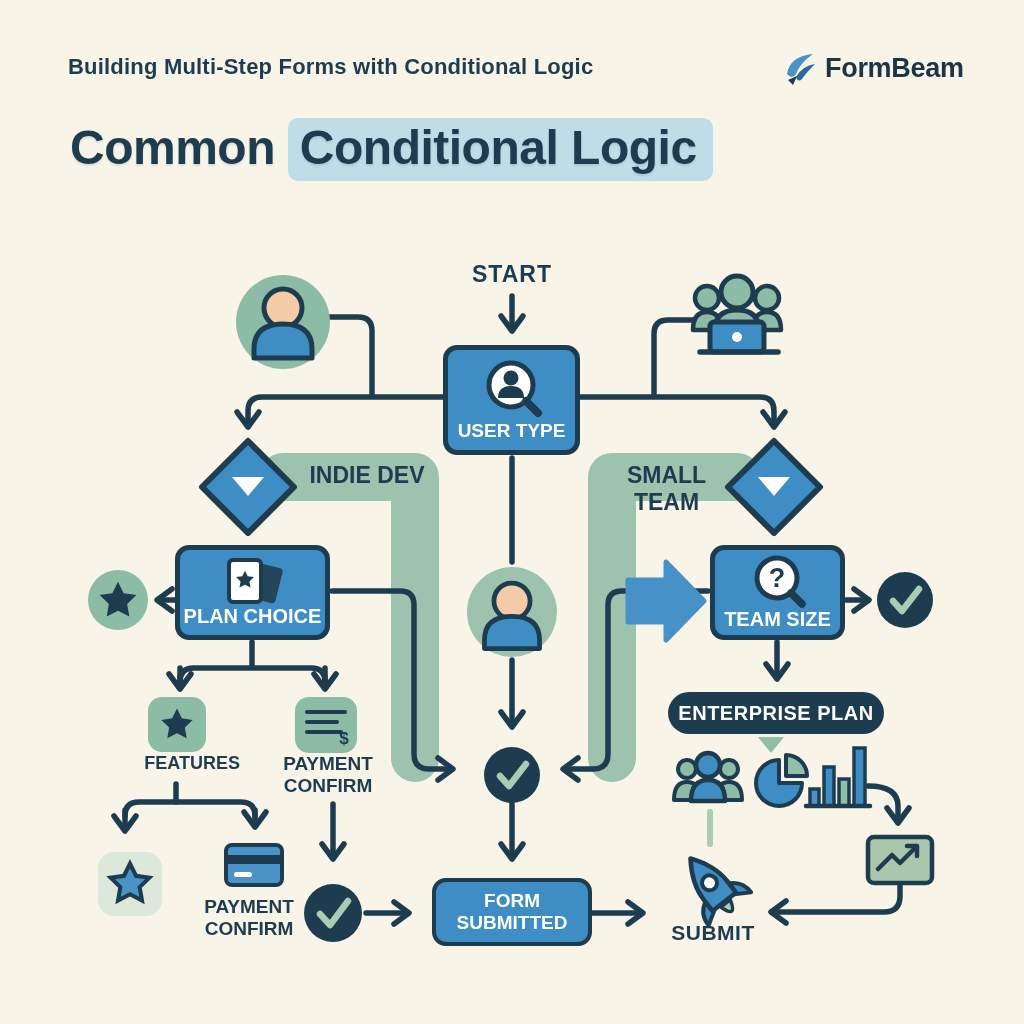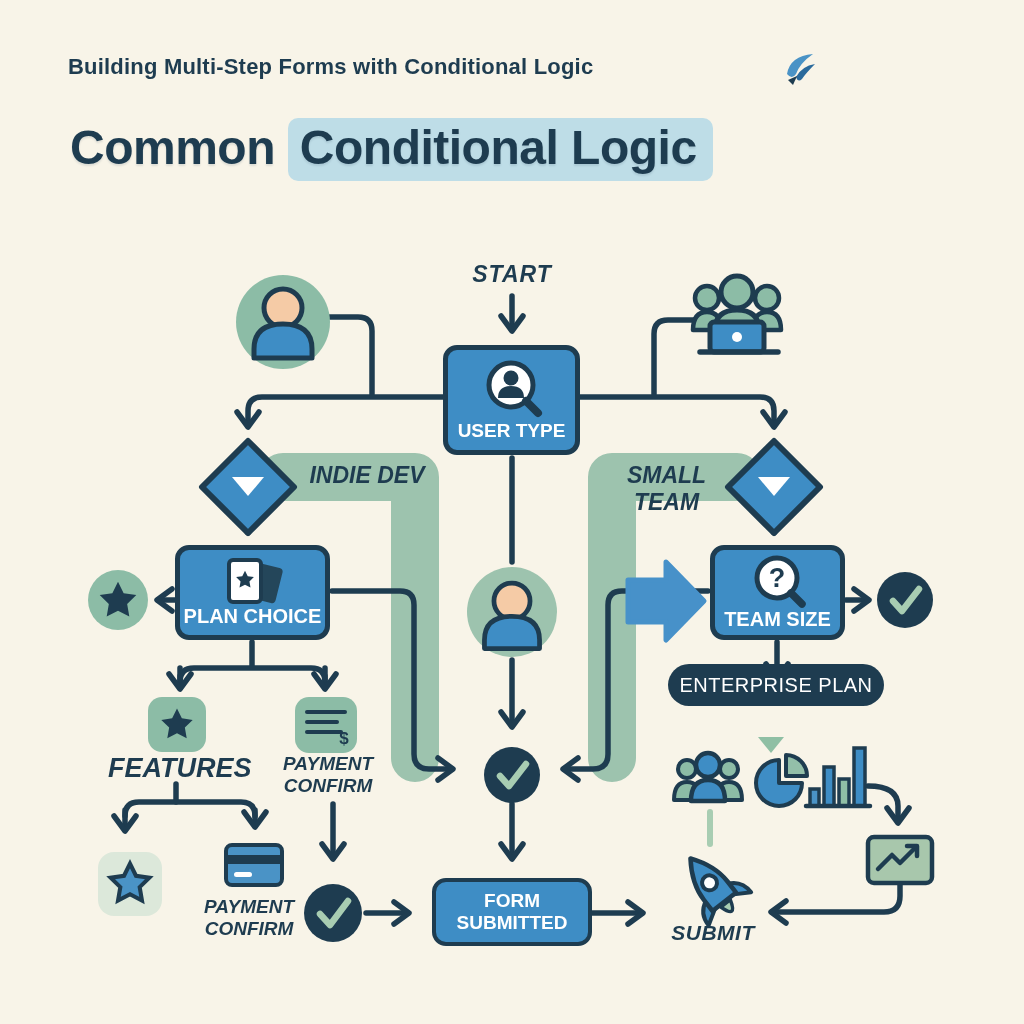--- a/index.html
+++ b/index.html
@@ -8,39 +8,39 @@
   .abs{position:absolute;box-sizing:border-box;}
   .ink{color:#1e3c50;}
   
   .eyebrow{left:68px;top:54px;font-size:22px;font-weight:700;letter-spacing:.2px;}
   .title{left:70px;top:92px;font-size:48px;font-weight:800;line-height:62px;
          color:#1e3c50;letter-spacing:-.5px;text-shadow:0 2px 2px rgba(30,60,80,.12);margin-top:25px;}
   .hl{background:#bedde7;border-radius:10px;padding:3px 16px 7px 12px;}
   .brand{left:782px;top:50px;display:flex;align-items:center;gap:7px;}
   .brand-name{font-size:27px;font-weight:800;color:#1c3546;letter-spacing:-.3px;}
   
-  .lbl{color:#1e3c50;font-weight:800;text-align:center;font-style:italic;}
+  .lbl{color:#1e3c50;font-weight:800;text-align:center;}
   .start{left:452px;top:261px;width:120px;font-size:23px;letter-spacing:1px;}
   .indie{left:302px;top:462px;width:130px;font-size:23px;}
   .smallteam{left:594px;top:462px;width:145px;font-size:23px;}
-  .features{left:108px;top:753px;width:132px;font-size:27px;text-align:right;}
+  .features{left:108px;top:753px;width:132px;font-size:18px;text-align:right;}
   .pay1{left:268px;top:753px;width:120px;font-size:19px;line-height:1.16;}
   .pay2{left:190px;top:896px;width:118px;font-size:19px;line-height:1.16;}
   .submit{left:662px;top:921px;width:102px;font-size:21px;letter-spacing:.5px;}
   
   .node{background:#3e8dc5;border:5px solid #1e3c50;border-radius:14px;color:#fff;
         display:flex;flex-direction:column;align-items:center;justify-content:center;
         font-weight:800;text-align:center;}
   .usertype{left:443px;top:345px;width:137px;height:110px;font-size:19px;gap:2px;}
   .planchoice{left:175px;top:545px;width:155px;height:95px;font-size:20px;}
   .teamsize{left:710px;top:545px;width:135px;height:95px;font-size:20px;}
   .formsubmitted{left:432px;top:878px;width:160px;height:68px;font-size:19px;
                  line-height:1.15;border-width:4.5px;padding:0 14px;}
-  .enterprise{left:668px;top:664px;width:216px;height:42px;background:#1e3c50;
-              border-radius:22px;color:#fff;font-weight:400;font-size:20px;
+  .enterprise{left:668px;top:692px;width:216px;height:42px;background:#1e3c50;
+              border-radius:22px;color:#fff;font-weight:700;font-size:20px;
               display:flex;align-items:center;justify-content:center;letter-spacing:.5px;}
   svg{display:block;}
 </style>
 </head>
 <body>
 
 <svg class="abs" style="left:0;top:0" width="1024" height="1024" viewBox="0 0 1024 1024">
   <defs>
     <marker id="arr" markerUnits="userSpaceOnUse" markerWidth="32" markerHeight="32" refX="24" refY="16" orient="auto">
       <path d="M 10 5 L 25 16 L 10 27" fill="none" stroke="#1e3c50" stroke-width="5.5" stroke-linecap="round" stroke-linejoin="round"></path>
@@ -211,20 +211,21 @@
 </svg>
 
 <div class="abs eyebrow ink">Building Multi-Step Forms with Conditional Logic</div>
 
 <div class="abs brand">
   <svg width="36" height="36" viewBox="0 0 36 36">
     <path d="M 5 24 Q 8 6 31 4 Q 18 13 14 24 Q 10 30 5 24 Z" fill="#4a93c6"></path>
     <path d="M 14 27 Q 20 16 33 14 Q 24 23 20 29 Q 16 33 14 27 Z" fill="#2a6a9c"></path>
     <path d="M 6 30 L 15 26 L 11 35 Z" fill="#1e3c50"></path>
   </svg>
+  <span class="brand-name">FormBeam</span>
 </div>
 
 <div class="abs title">
   <span>Common</span>
   <span class="hl">Conditional Logic</span><br>
 </div>
 
 <div class="abs lbl start">START</div>
 <div class="abs lbl indie">INDIE DEV</div>
 <div class="abs lbl smallteam">SMALL TEAM</div>

